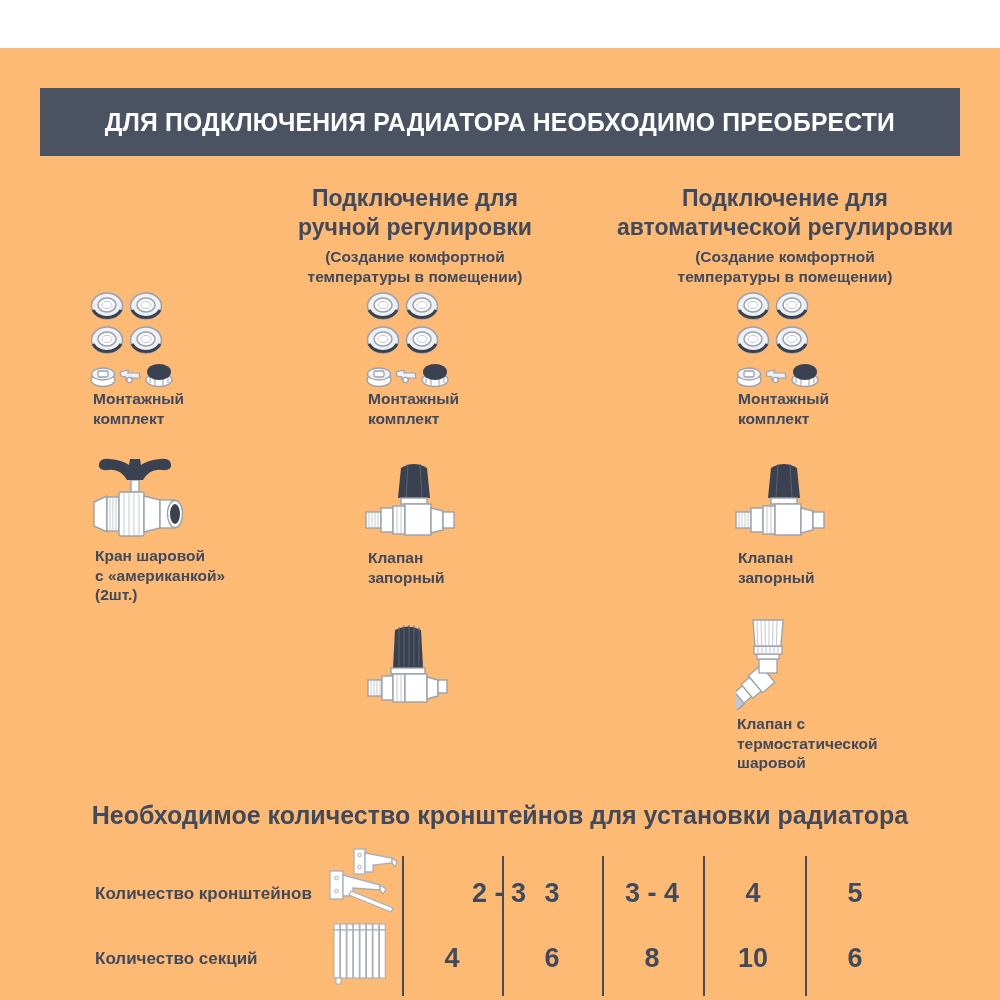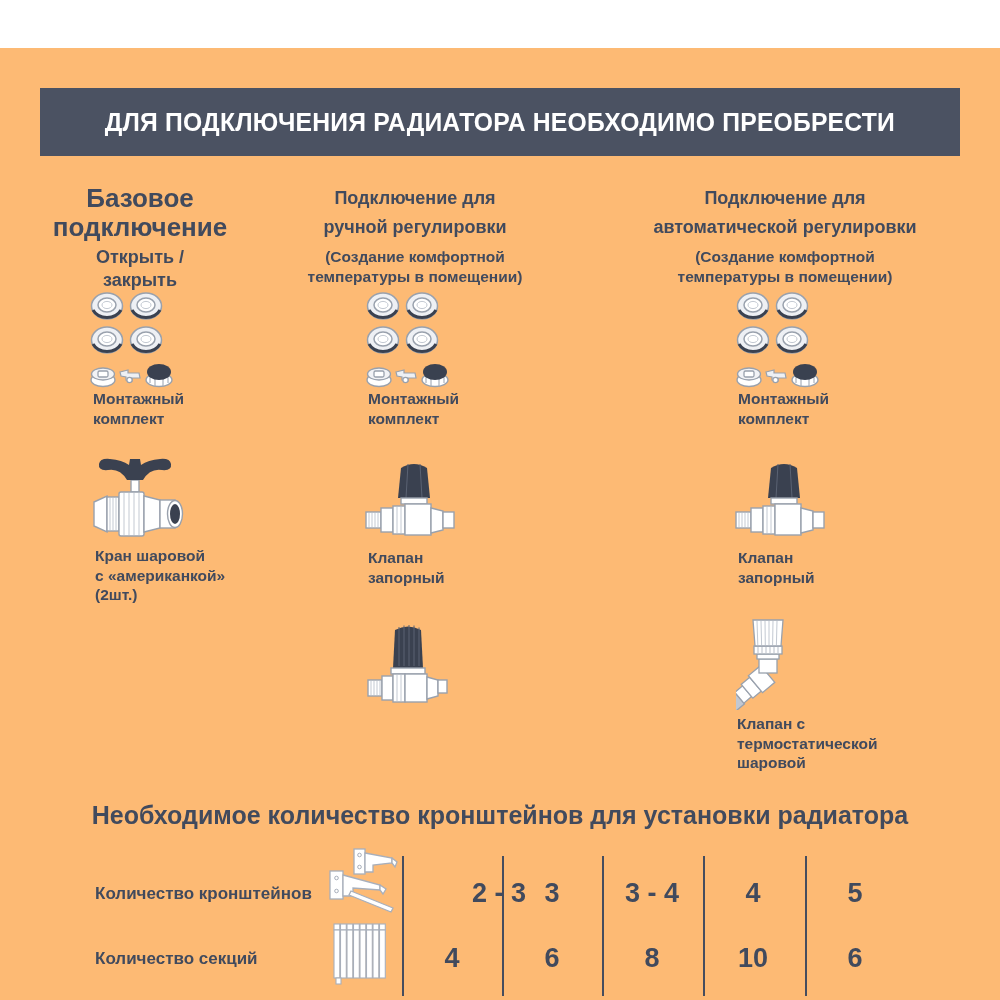--- a/index.html
+++ b/index.html
@@ -9,21 +9,21 @@
   }
   .abs{position:absolute;}
   .banner{
     left:40px;top:40px;width:920px;height:68px;background:#4b5262;
     display:flex;align-items:center;justify-content:center;
   }
   .banner-text{
     color:#ffffff;font-weight:bold;font-size:26px;letter-spacing:.2px;
     transform:scaleX(.95);white-space:nowrap;
   }
-  .col-title{font-weight:bold;text-align:center;white-space:pre-line;line-height:29px;font-size:18px;}
+  .col-title{font-weight:bold;text-align:center;white-space:pre-line;line-height:29px;font-size:23px;}
   .col-title.c1{font-size:26px;}
   .col-sub{font-weight:bold;text-align:center;white-space:pre-line;}
   .sub-big{font-size:18px;line-height:23px;}
   .sub-small{font-size:15.5px;line-height:20px;}
   .kit-row{display:flex;align-items:center;gap:5px;}
   .kit-row.r2{margin-top:2px;}
   .kit-row.r3{margin-top:4px;gap:2px;}
   .small-label{font-size:15.5px;line-height:19.5px;font-weight:bold;white-space:pre-line;}
   .section-title{left:0;top:753px;width:1000px;text-align:center;font-weight:bold;font-size:25px;}
   .row-label{font-size:17px;font-weight:bold;white-space:nowrap;}
@@ -33,29 +33,25 @@
 </style>
 </head>
 <body>
 
 <div class="page">
 
   <div class="abs banner">
     <div class="banner-text">ДЛЯ ПОДКЛЮЧЕНИЯ РАДИАТОРА НЕОБХОДИМО ПРЕОБРЕСТИ</div>
   </div>
 
-  <div class="abs col-title c1" style="left:20px;top:136px;width:240px;">Базовое
-подключение</div>
   <div class="abs col-title" style="left:270px;top:136px;width:290px;">Подключение для
 ручной регулировки</div>
   <div class="abs col-title" style="left:600px;top:136px;width:370px;">Подключение для
 автоматической регулировки</div>
 
-  <div class="abs col-sub sub-big" style="left:20px;top:198px;width:240px;">Открыть /
-закрыть</div>
   <div class="abs col-sub sub-small" style="left:280px;top:199px;width:270px;">(Создание комфортной
 температуры в помещении)</div>
   <div class="abs col-sub sub-small" style="left:650px;top:199px;width:270px;">(Создание комфортной
 температуры в помещении)</div>
 
   <div class="abs kit" style="left:90px;top:243px;">
     <div class="kit-row">
         <span>
   <svg width="34" height="32" viewBox="0 0 34 32">
     <ellipse cx="17" cy="15" rx="15.5" ry="13" fill="#eef0f4" stroke="#99a1ad" stroke-width="1.5"></ellipse>

